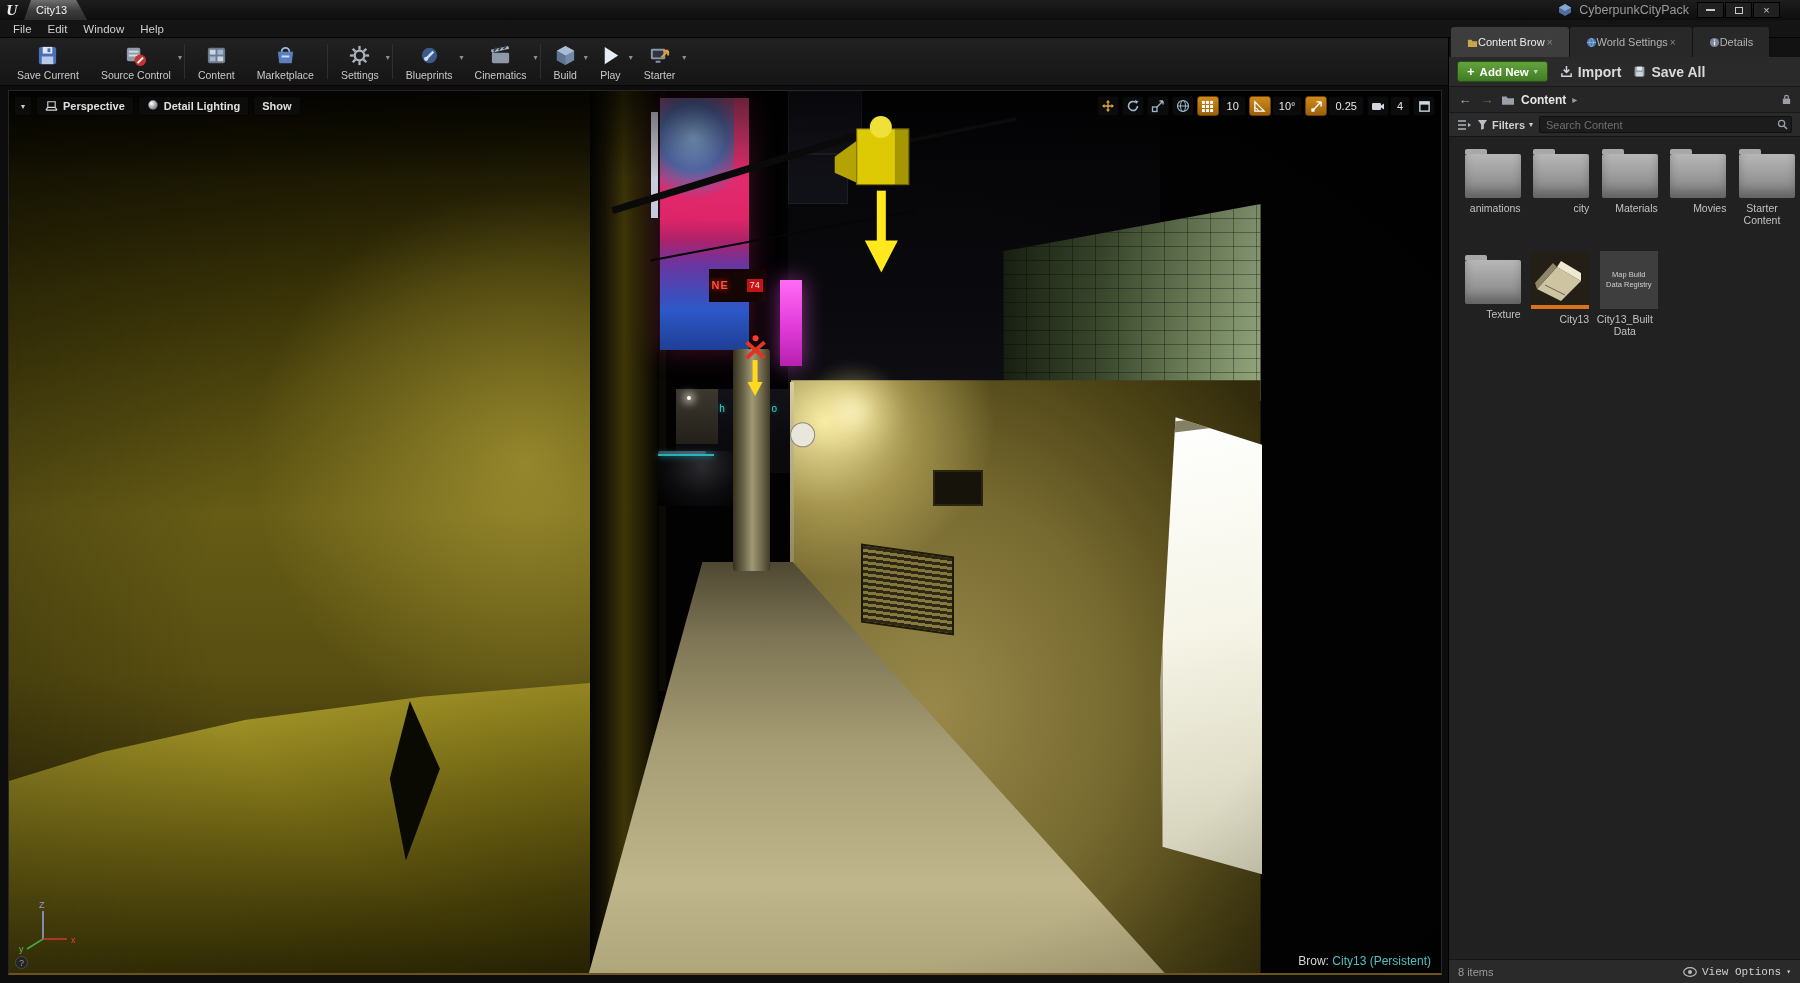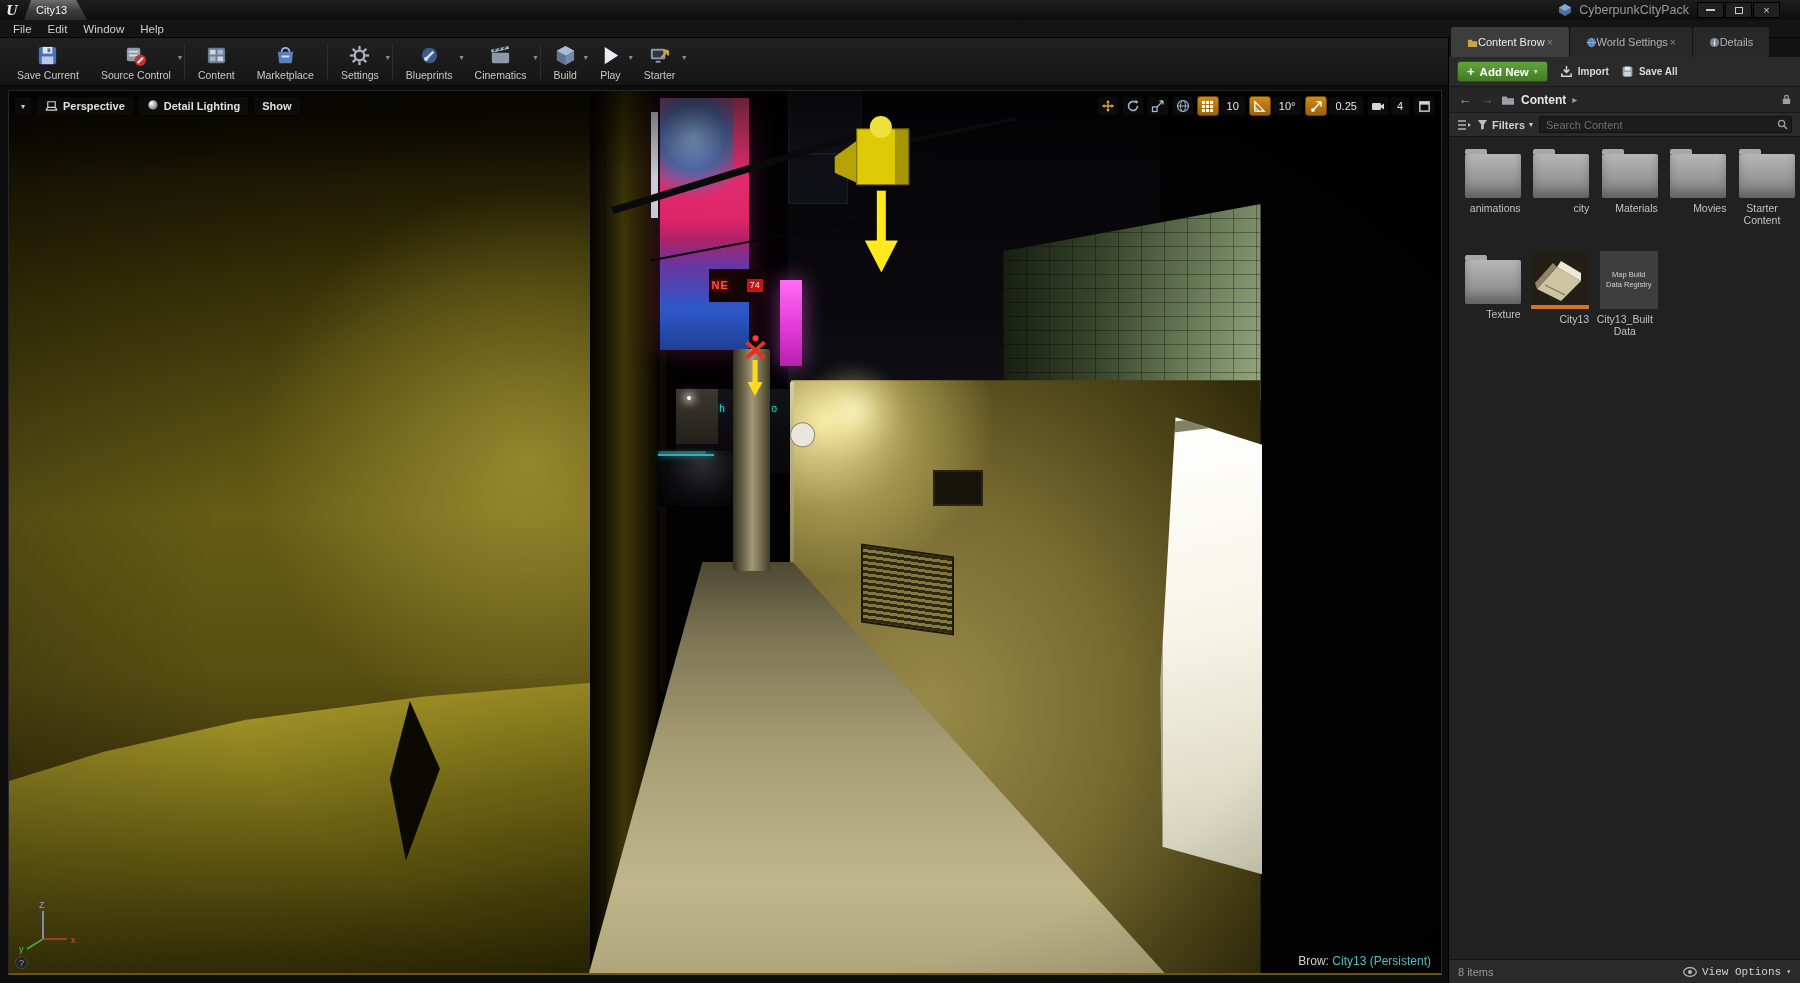--- a/index.html
+++ b/index.html
@@ -121,21 +121,21 @@
   .right-panel { width:352px; flex:0 0 auto; background:#232323; border-left:1px solid #000; display:flex; flex-direction:column; min-height:0; }
   .rp-tabs { height:19px; flex:0 0 auto; background:#121212; display:flex; align-items:flex-end; gap:1px; padding:2px 0 0 2px; }
   .rp-tab { height:30px; display:flex; align-items:center; padding:0 16px; background:#282828; border-radius:3px 3px 0 0;
     font-size:11px; color:#b2b2b2; white-space:nowrap; overflow:hidden; }
   .rp-tab.active { background:#3d3d3d; color:#ececec; }
   .tab-x { color:#8a8a8a; font-size:10px; margin-left:2px; }
   .rp-actions { height:30px; flex:0 0 auto; display:flex; align-items:center; gap:12px; padding:0 8px; background:#2a2a2a; border-bottom:1px solid #181818; }
   .btn-addnew { height:21px; display:flex; align-items:center; gap:5px; padding:0 9px; border-radius:3px;
     background:linear-gradient(#63a33c,#417c24); border:1px solid #2a4f17; color:#fff; font-size:11.5px; font-weight:bold; }
   .addnew-plus { font-weight:bold; font-size:13px; line-height:1; }
-  .btn-flat { display:flex; align-items:center; gap:5px; color:#dadada; font-size:10px; font-weight:bold; }
+  .btn-flat { display:flex; align-items:center; gap:5px; color:#dadada; font-size:14px; font-weight:bold; }
   .rp-path { height:26px; flex:0 0 auto; display:flex; align-items:center; gap:6px; padding:0 8px; background:#262626; border-bottom:1px solid #181818; }
   .nav-arrow { color:#b5b5b5; font-size:13px; width:16px; text-align:center; }
   .nav-arrow.fwd { color:#686868; }
   .path-label { font-size:12px; font-weight:bold; color:#e6e6e6; }
   .path-caret { color:#9a9a9a; font-size:10px; }
   .path-lock { margin-left:auto; display:flex; }
   .rp-filter { height:24px; flex:0 0 auto; display:flex; align-items:center; gap:6px; padding:0 8px; background:#2a2a2a; border-bottom:1px solid #141414; }
   .filters-btn { display:flex; align-items:center; gap:4px; color:#cfcfcf; font-size:11px; font-weight:bold; }
   .searchwrap { flex:1; position:relative; display:flex; align-items:center; }
   .searchwrap input { width:100%; height:17px; background:#1c1c1c; border:1px solid #101010; border-radius:2px;

